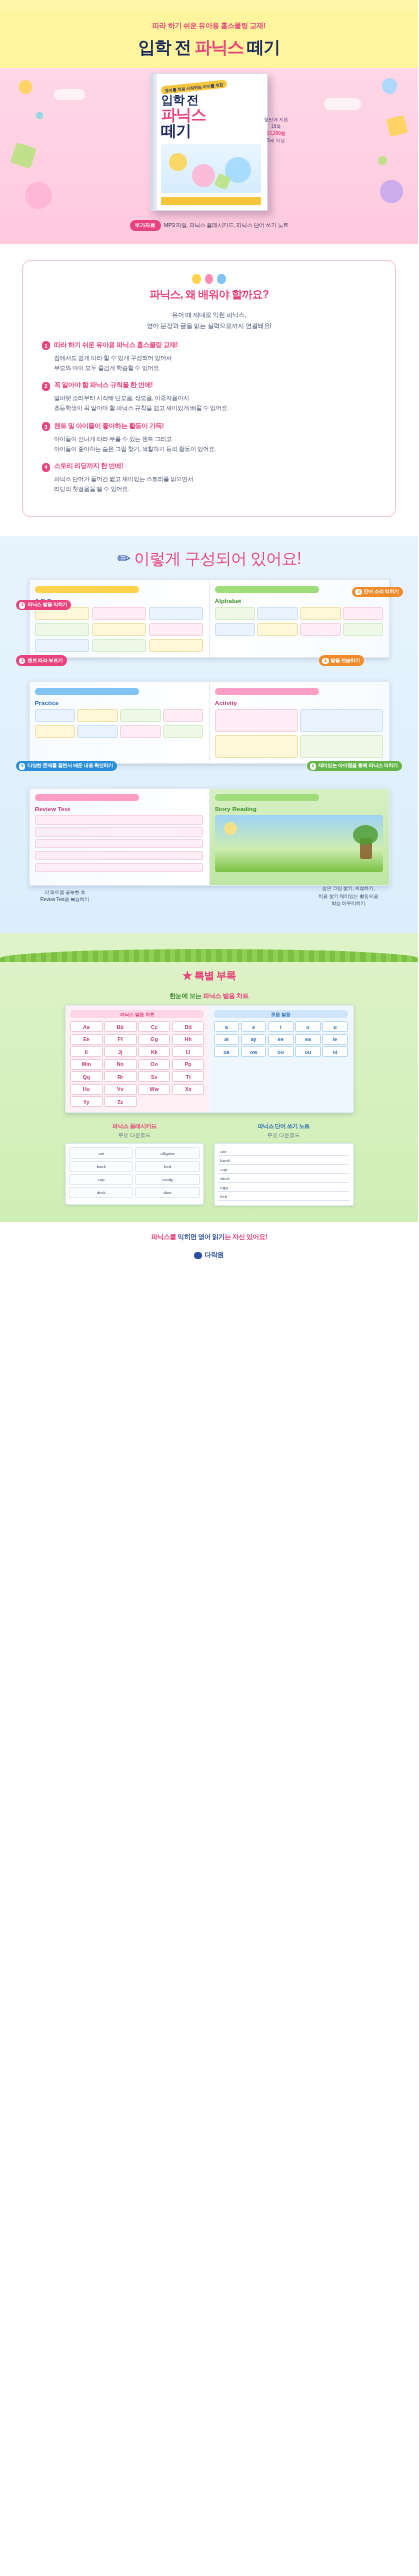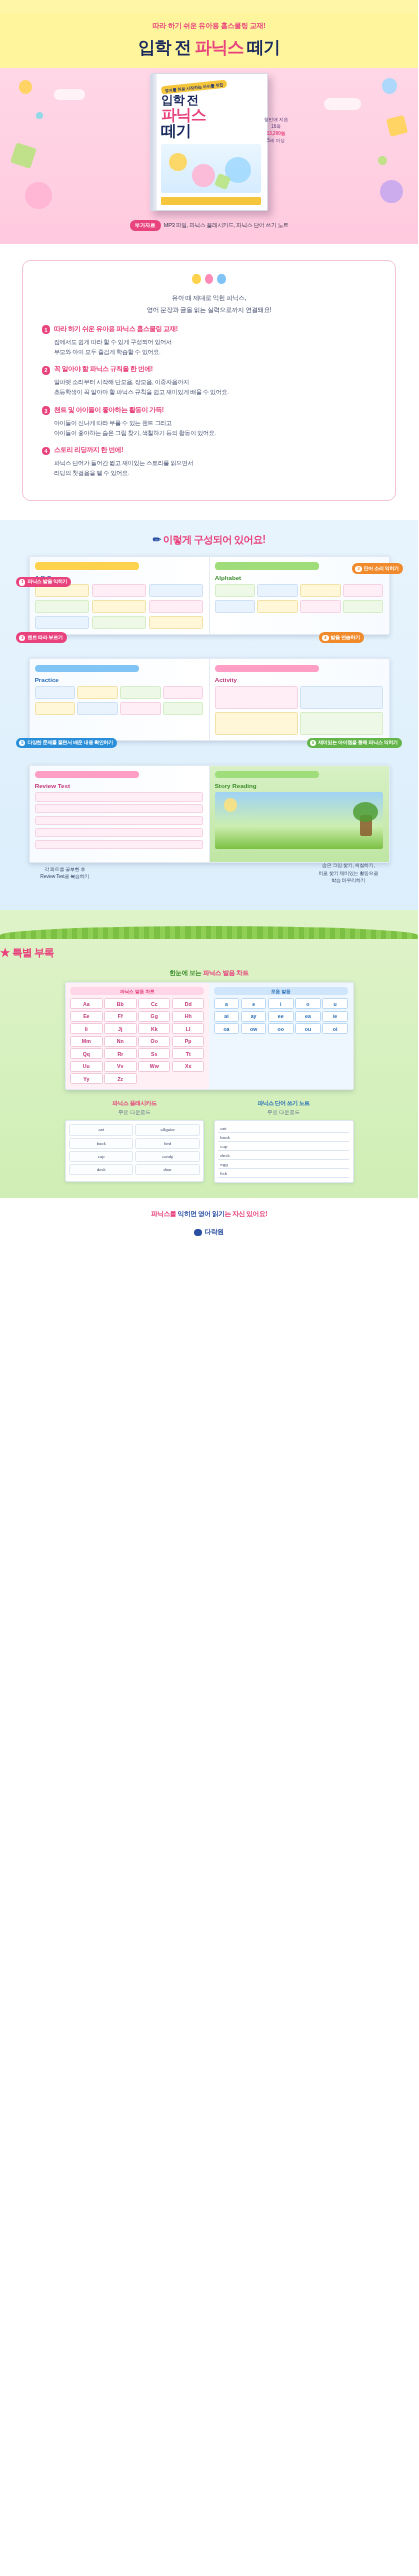--- a/index.html
+++ b/index.html
@@ -194,21 +194,21 @@
     font-size: 9.8px; font-weight: bold; color: #2a4fa2; letter-spacing: 0.5px;
   }
 
   
   .blue-band {
     margin-top: 13.4px;
     background: linear-gradient(180deg,#e8f4fd 0%, #dbeefb 100%);
     padding: 13.4px 0 17.5px 0;
   }
   .band-title {
-    text-align: center; font-size: 10px; font-weight: bold;
+    text-align: center; font-size: 16px; font-weight: normal;
     color: #e8437d; letter-spacing: -0.5px;
   }
   .band-title .mark { color:#2a4fa2; }
   .spread {
     width: 361px; margin: 9.3px auto 0 auto;
     background: #fff;
     border-radius: 2.1px;
     box-shadow: 0 1.5px 4.6px rgba(40,60,100,.17);
     display: flex;
     overflow: hidden;
@@ -270,21 +270,21 @@
     background: linear-gradient(180deg,#dff3c9 0%, #cfeeb5 100%);
     padding: 15.5px 0 15.5px 0;
     position: relative;
   }
   .grass {
     height: 13.4px;
     background: repeating-linear-gradient(90deg,#7bc043 0 5.2px,#8fcf55 5.2px 10.3px);
     border-radius: 50% 50% 0 0 / 9.3px 9.3px 0 0;
   }
   .bonus-title {
-    text-align:left; font-size: 10.3px; font-weight: bold; color: #e8437d;
+    text-align:center; font-size: 10.3px; font-weight: bold; color: #e8437d;
     letter-spacing: -0.5px; margin-bottom: 2.1px;
   }
   .bonus-sub {
     text-align:center; font-size: 6.4px; font-weight: bold; color: #3f8f2f;
     letter-spacing: -0.3px; margin: 8.2px 0 4.1px 0;
   }
   .bonus-sub .pk { color: #e8437d; }
   .chart-spread {
     width: 289px; margin: 0 auto;
     background: #fff; border-radius: 2.1px; display: flex; overflow: hidden;
@@ -402,20 +402,21 @@
     </div>
   </div>
 
   <div class="section">
     <div class="panel">
       <div class="balloons">
         <span class="balloon" style="background:#ffd24d;"></span>
         <span class="balloon" style="background:#ff8ab5;"></span>
         <span class="balloon" style="background:#7fc4f5;"></span>
       </div>
+      <div class="panel-title">파닉스, 왜 배워야 할까요?</div>
       <div class="panel-desc">
         <div>유아 때 제대로 익힌 파닉스,</div>
         <div>영어 문장과 글을 읽는 실력으로까지 연결돼요!</div>
       </div>
 
 
       <div class="feat-list">
         <div class="feat-item">
           <div class="feat-head">
             <span class="num-badge">1</span>

